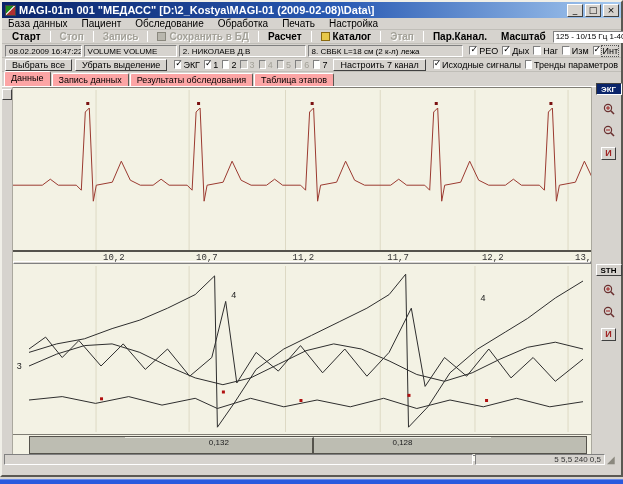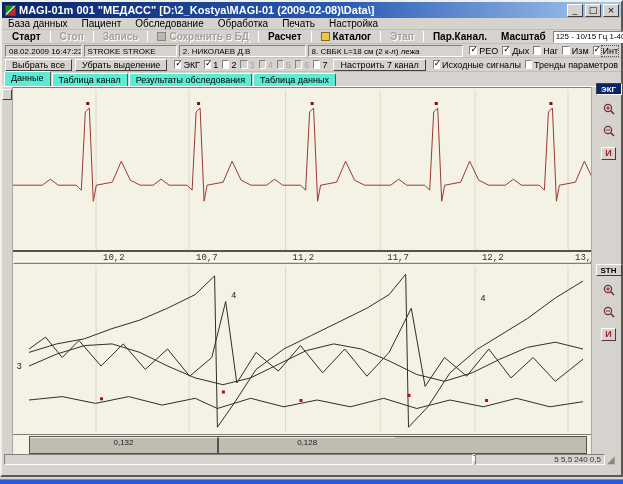--- a/index.html
+++ b/index.html
@@ -47,36 +47,36 @@
   .chklbl { font-size:9px; }
   .chklbl.dis { color:#a3a198; }
   .chklbl.focus { outline:1px dotted #555; }
 
   .pbtn { height:12px; background:#d6d3ce; border:1px solid; border-color:#fff #404040 #404040 #fff;
           font-size:9px; line-height:10px; padding:0 6px; margin-right:3px; }
 
   
   .tabsrow { height:15px; display:flex; align-items:flex-end; padding-left:2px; border-bottom:1px solid #fff; }
   .tab { height:13px; border:1px solid; border-color:#fff #5a5852 #d6d3ce #fff; border-bottom:none;
-         border-radius:2px 2px 0 0; padding:1px 6px 0; margin-right:1px; font-size:9px; background:#5eead4; }
+         border-radius:2px 2px 0 0; padding:1px 6px 0; margin-right:1px; font-size:9px; background:#fca5a5; }
   .tab.active { height:15px; font-weight:normal; position:relative; z-index:2; }
 
   
   .content { position:relative; display:flex; height:374px; }
   .lstrip { width:12px; background:#d6d3ce; border-right:1px solid #aaa89e; }
   .lmini { width:10px; height:11px; margin:2px 0 0 0; background:#d6d3ce; border:1px solid; border-color:#fff #404040 #404040 #fff; }
   .charts { width:578px; background:#f3f2e4; display:flex; flex-direction:column; }
   .ecg-panel { height:165px; border-top:1px solid #7f7d74; border-bottom:2px solid #55534c; }
   .xaxis { position:relative; height:12px; font-size:9px; color:#333; }
   .xaxis span { position:absolute; top:1px;font-family:Liberation Mono, monospace; }
   .splitter { height:4px; background:#d6d3ce; border:1px solid; border-color:#fff #808080 #808080 #fff; }
   .rheo-panel { height:171px; border-bottom:1px solid #7f7d74; }
   svg { display:block; }
 
-  .segbar { height:23px; margin:1px 4px 0 16px; display:flex; border:1px solid #55534c; background:#bdbdb2; }
+  .segbar { height:23px; margin:1px 4px 0 16px; display:flex; border:1px solid #55534c; background:#bdbdb2;justify-content:center; }
   .seg { border-right:2px solid #55534c; border-top:1px solid #eeeee4; font-size:8px; text-align:center;
          line-height:9px; color:#222; background:#bdbdb2; }
   .seg:last-child { border-right:none; }
   .track { position:relative; height:8px; margin:1px 4px 0 16px; background:#fbfaf0;
            border:1px solid; border-color:#808080 #fff #fff #808080; }
   .track i { position:absolute; top:0; width:1px; height:100%; background:#55534c; }
 
   
   .rstrip { position:relative; width:33px; background:#d6d3ce; border-left:1px solid #aaa89e; }
   .rgroup { position:absolute; left:0; width:33px; display:flex; flex-direction:column; align-items:center; }
@@ -140,21 +140,21 @@
       <span class="tbtn">Пар.Канал.</span>
       <span class="tbtn">Масштаб</span>
       <span class="dropdown">
         <span class="val">125 - 10/15 Гц 1-40 дБ</span>
 
       </span>
     </div>
 
     <div class="tbar">
       <span class="field" style="width:90px">08.02.2009 16:47:22</span>
-      <span class="field" style="width:110px">STROKE STROKE</span>
+      <span class="field" style="width:110px">VOLUME VOLUME</span>
       <span class="field" style="width:150px">2. НИКОЛАЕВ Д.В</span>
       <span class="field" style="width:185px">8. СВБК L=18 см (2 к-л) лежа</span>
       <span style="flex:1"></span>
       <span class="chk on"></span>
         <span class="chklbl">РЕО</span>
       <span class="chk on"></span>
         <span class="chklbl">Дых</span>
       <span class="chk"></span>
         <span class="chklbl">Наг</span>
       <span class="chk"></span>
@@ -185,23 +185,23 @@
         <span class="chklbl">7</span>
       <span class="pbtn" style="margin-left:6px">Настроить 7 канал</span>
       <span class="chk on"></span>
         <span class="chklbl">Исходные сигналы</span>
       <span class="chk"></span>
         <span class="chklbl">Тренды параметров</span>
     </div>
 
     <div class="tabsrow">
       <span class="tab active">Данные</span>
-      <span class="tab">Таблица канал</span>
+      <span class="tab">Запись данных</span>
       <span class="tab">Результаты обследования</span>
-      <span class="tab">Таблица данных</span>
+      <span class="tab">Таблица этапов</span>
     </div>
 
     <div class="content">
       <div class="lstrip">
         <div class="lmini"></div>
       </div>
 
       <div class="charts">
         <div class="ecg-panel">
           <svg id="ecg-svg" width="578" height="162">

